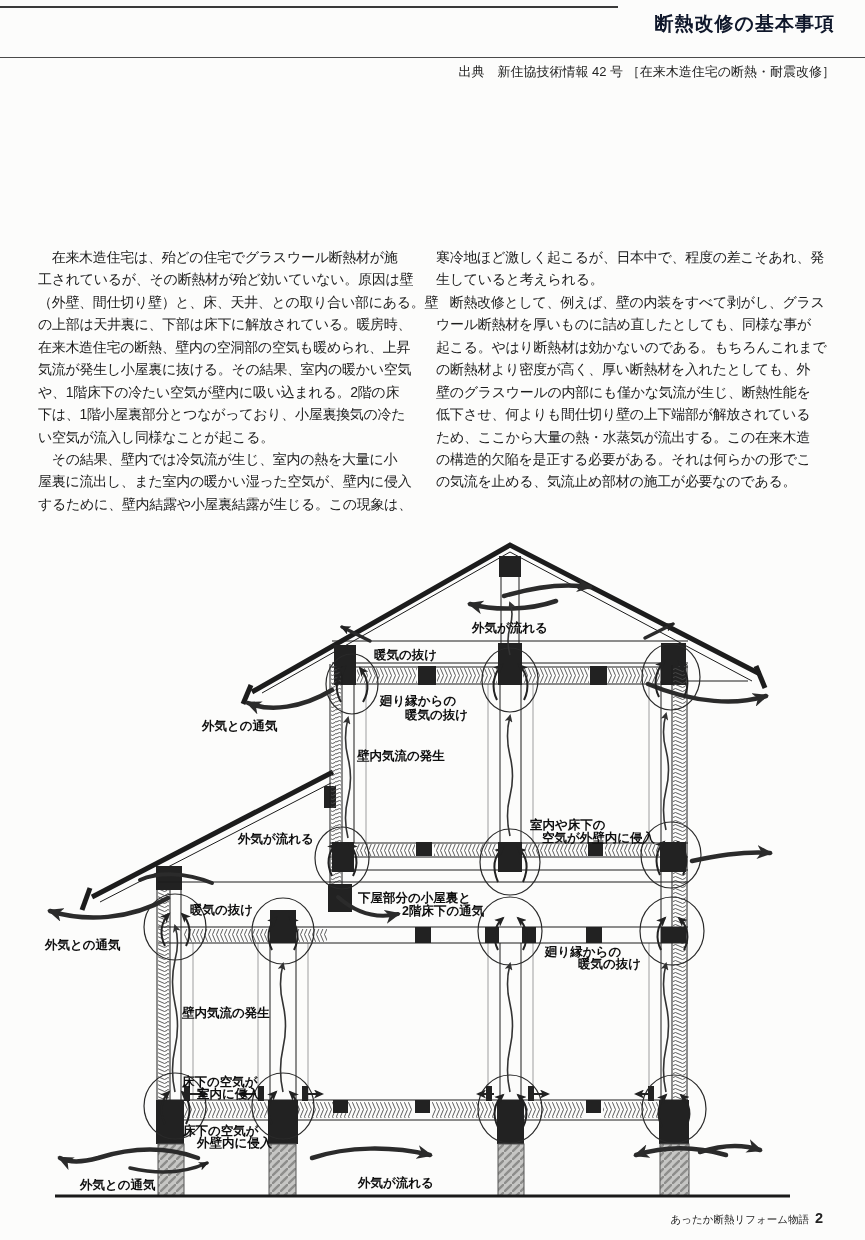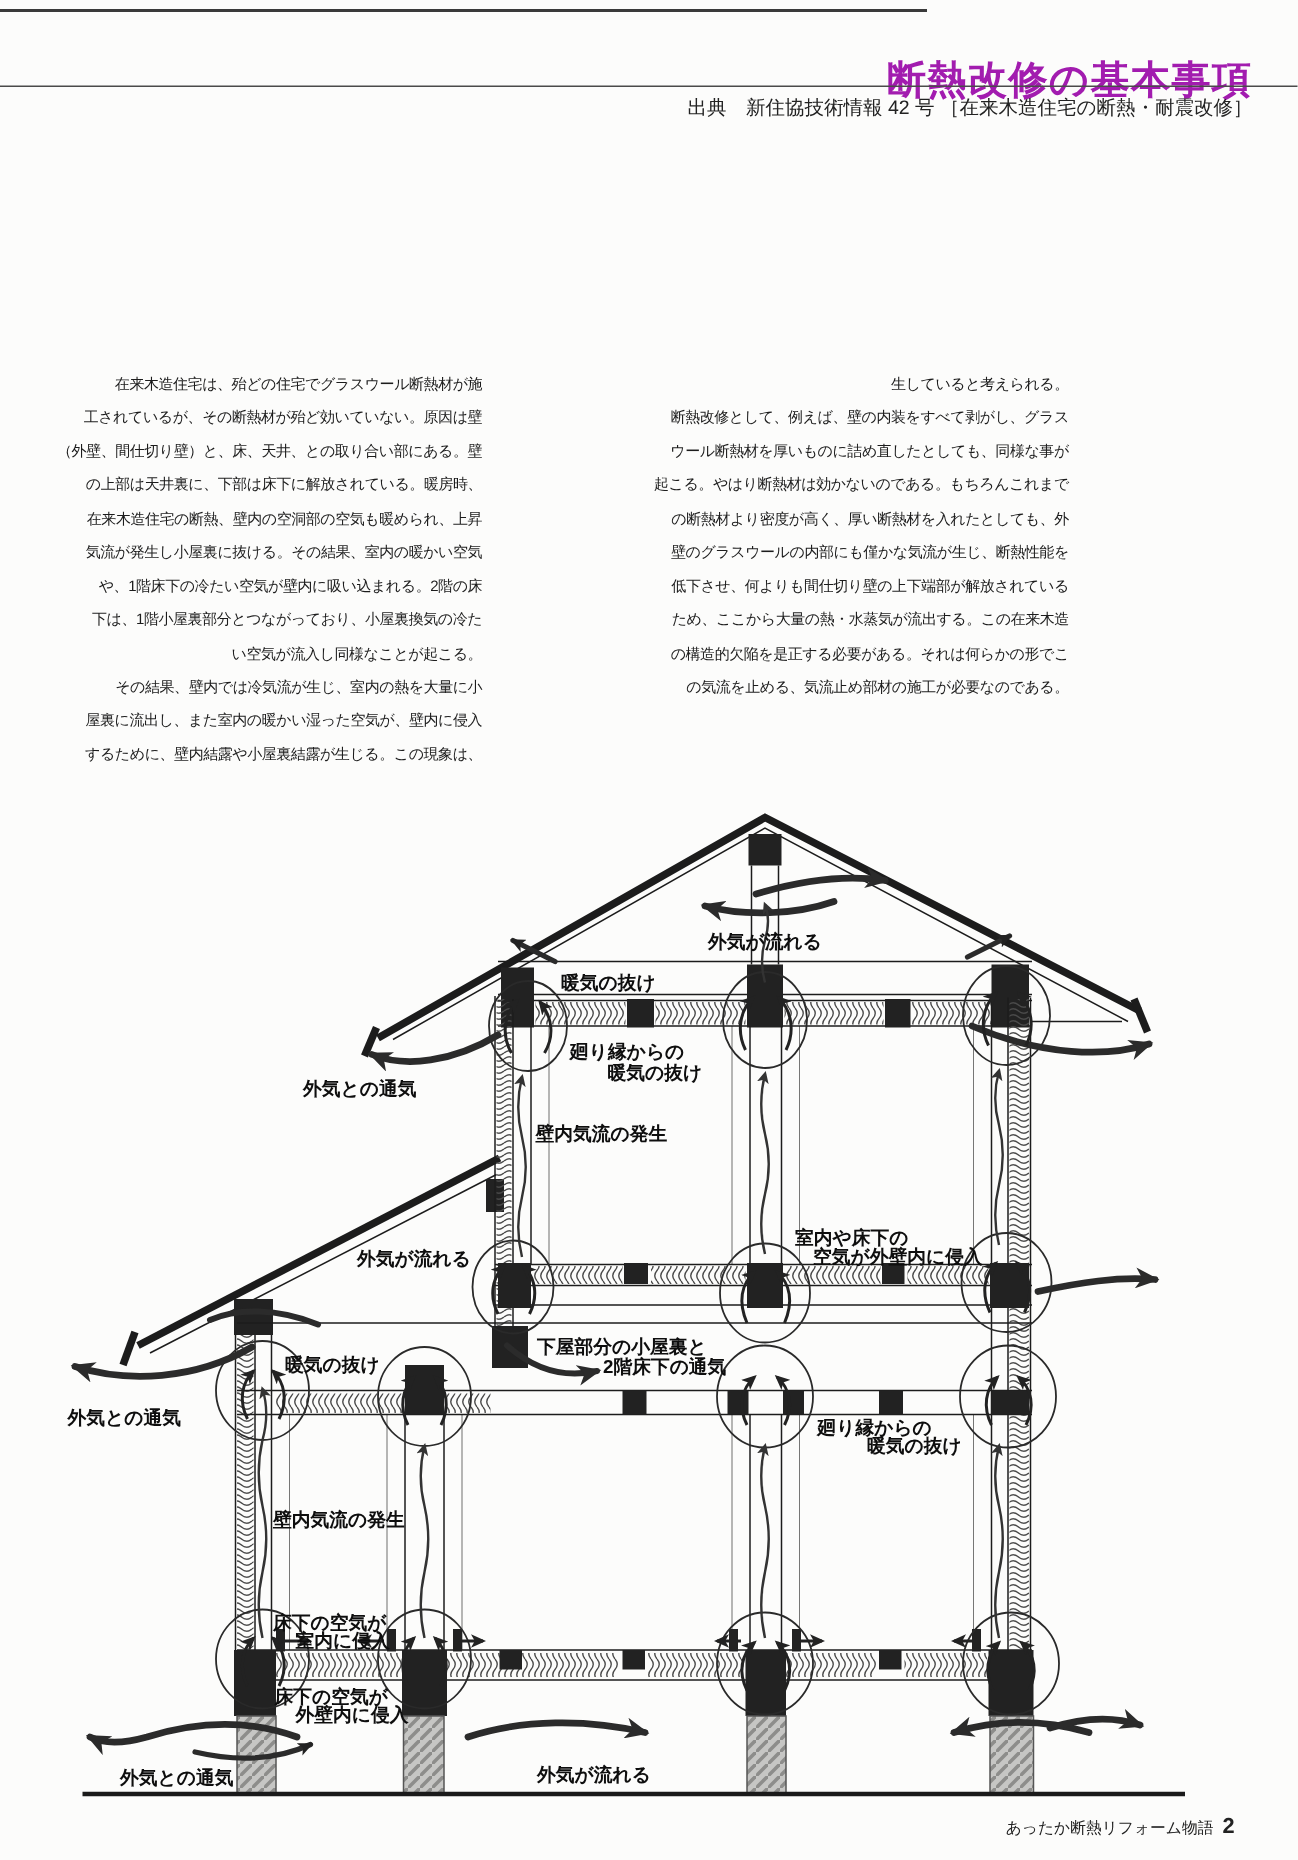--- a/index.html
+++ b/index.html
@@ -6,32 +6,32 @@
   body{
     width:865px;height:1240px;position:relative;overflow:hidden;
     background:#fcfcfb;
     font-family:"Liberation Sans","DejaVu Sans",sans-serif;
     color:#1b1b1b;
   }
   .abs{position:absolute;}
   
   .top-rule{left:0;top:6px;width:618px;height:2px;background:#3a3a3a;}
   .header-title{
-    right:30px;top:36px;font-family:"Liberation Serif","DejaVu Serif",serif;
-    font-size:26px;font-weight:700;letter-spacing:1px;color:#a21caf;white-space:nowrap;
+    right:30px;top:11px;font-family:"Liberation Serif","DejaVu Serif",serif;
+    font-size:19px;font-weight:700;letter-spacing:1px;color:#0f172a;white-space:nowrap;
   }
   .header-rule{left:0;top:57px;width:865px;height:1px;background:#4a4a4a;}
   .source-line{right:30px;top:63px;font-size:13px;color:#222;white-space:nowrap;letter-spacing:0;}
   
   .main-title{
     left:40px;top:113px;font-size:39px;line-height:49px;font-weight:900;color:#111;
     letter-spacing:1px;-webkit-text-stroke:1px #111;white-space:nowrap;
   }
   
-  .col{top:246px;font-size:10px;line-height:22.45px;letter-spacing:-0.3px;color:#1c1c1c;text-align:right;}
+  .col{top:246px;font-size:14px;line-height:22.45px;letter-spacing:-0.3px;color:#1c1c1c;}
   .col-left{left:38px;}
   .col-right{left:436px;}
   .bodyline{white-space:nowrap;height:22.45px;}
   
   .lbl{position:absolute;font-weight:bold;font-size:12.5px;color:#0e0e0e;white-space:nowrap;letter-spacing:0;}
   
   .footer{right:42px;top:1210px;font-size:10.5px;color:#222;white-space:nowrap;}
   .footer .pagenum{font-size:14.5px;font-weight:bold;margin-left:6px;}
   svg{position:absolute;left:0;top:0;}
 </style>
@@ -54,20 +54,21 @@
   <div class="bodyline">在来木造住宅の断熱、壁内の空洞部の空気も暖められ、上昇</div>
   <div class="bodyline">気流が発生し小屋裏に抜ける。その結果、室内の暖かい空気</div>
   <div class="bodyline">や、1階床下の冷たい空気が壁内に吸い込まれる。2階の床</div>
   <div class="bodyline">下は、1階小屋裏部分とつながっており、小屋裏換気の冷た</div>
   <div class="bodyline">い空気が流入し同様なことが起こる。</div>
   <div class="bodyline">　その結果、壁内では冷気流が生じ、室内の熱を大量に小</div>
   <div class="bodyline">屋裏に流出し、また室内の暖かい湿った空気が、壁内に侵入</div>
   <div class="bodyline">するために、壁内結露や小屋裏結露が生じる。この現象は、</div>
 </div>
 <div class="abs col col-right">
+  <div class="bodyline">寒冷地ほど激しく起こるが、日本中で、程度の差こそあれ、発</div>
   <div class="bodyline">生していると考えられる。</div>
   <div class="bodyline">　断熱改修として、例えば、壁の内装をすべて剥がし、グラス</div>
   <div class="bodyline">ウール断熱材を厚いものに詰め直したとしても、同様な事が</div>
   <div class="bodyline">起こる。やはり断熱材は効かないのである。もちろんこれまで</div>
   <div class="bodyline">の断熱材より密度が高く、厚い断熱材を入れたとしても、外</div>
   <div class="bodyline">壁のグラスウールの内部にも僅かな気流が生じ、断熱性能を</div>
   <div class="bodyline">低下させ、何よりも間仕切り壁の上下端部が解放されている</div>
   <div class="bodyline">ため、ここから大量の熱・水蒸気が流出する。この在来木造</div>
   <div class="bodyline">の構造的欠陥を是正する必要がある。それは何らかの形でこ</div>
   <div class="bodyline">の気流を止める、気流止め部材の施工が必要なのである。</div>

